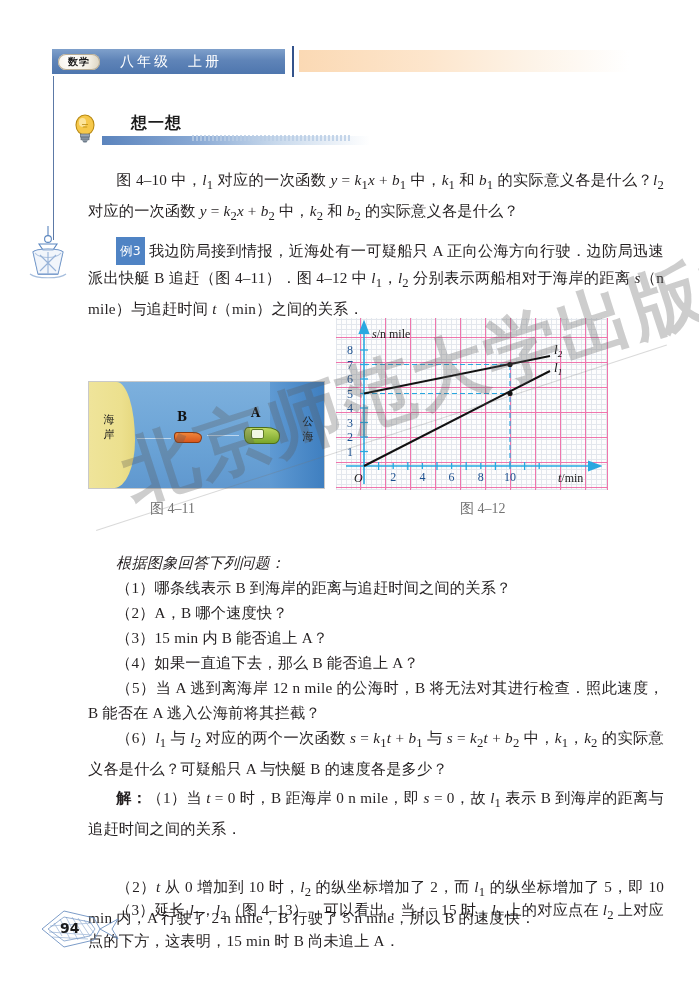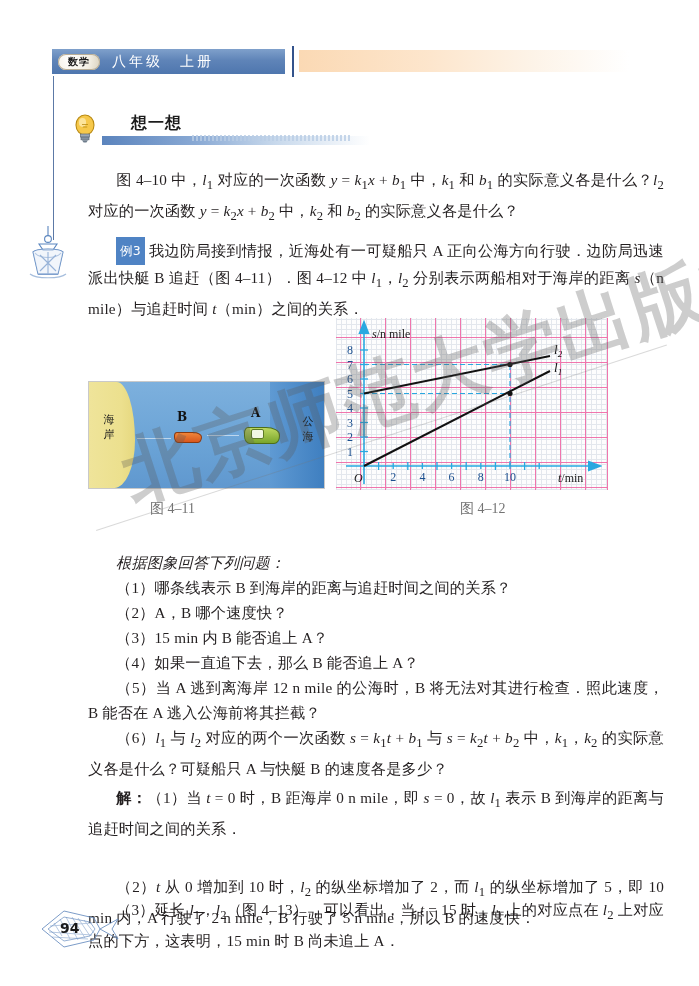--- a/index.html
+++ b/index.html
@@ -21,21 +21,21 @@
   }
   .logo-badge{
     margin-left:6px;width:42px;height:16px;border-radius:9px;
     background:radial-gradient(circle at 30% 35%,#ffffff 0%,#f3efe4 60%,#d8d0bd 100%);
     display:flex;align-items:center;justify-content:center;
     font-size:10px;font-weight:bold;color:#1a1a1a;letter-spacing:1px;
     font-family:"DejaVu Sans","Liberation Sans",sans-serif;
     box-shadow:0 0 0 1px #b9ae97 inset;
   }
   .header-title{
-    margin-left:12px;color:#ffffff;font-size:14px;letter-spacing:3px;
+    margin-left:20px;color:#ffffff;font-size:14px;letter-spacing:3px;
     font-family:Liberation Mono, monospace;
     text-align:right;
   }
   .header-sep{
     position:absolute;left:292px;top:46px;width:2px;height:31px;background:#33538c;
   }
   .header-accent{
     position:absolute;left:299px;top:50px;width:330px;height:22px;
     background:linear-gradient(90deg,#fbd9b4 0%,#fde6cd 40%,#fdf3e7 70%,#ffffff 100%);
   }

